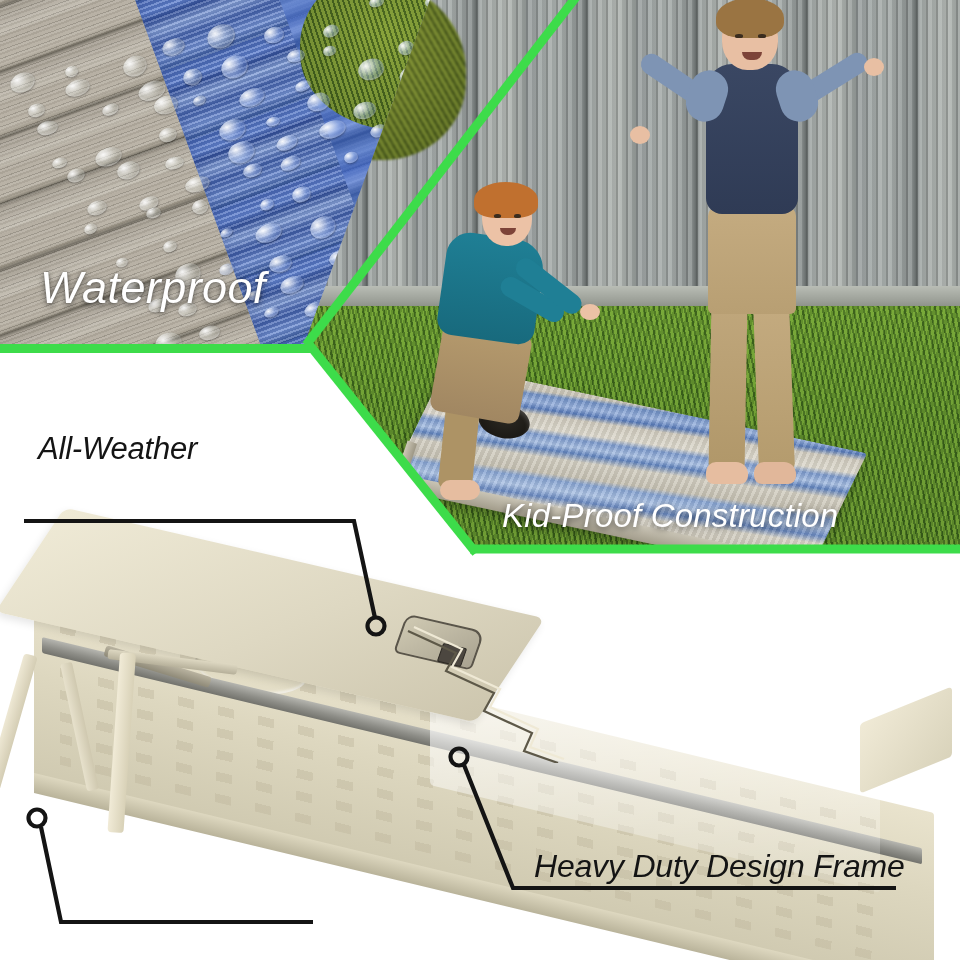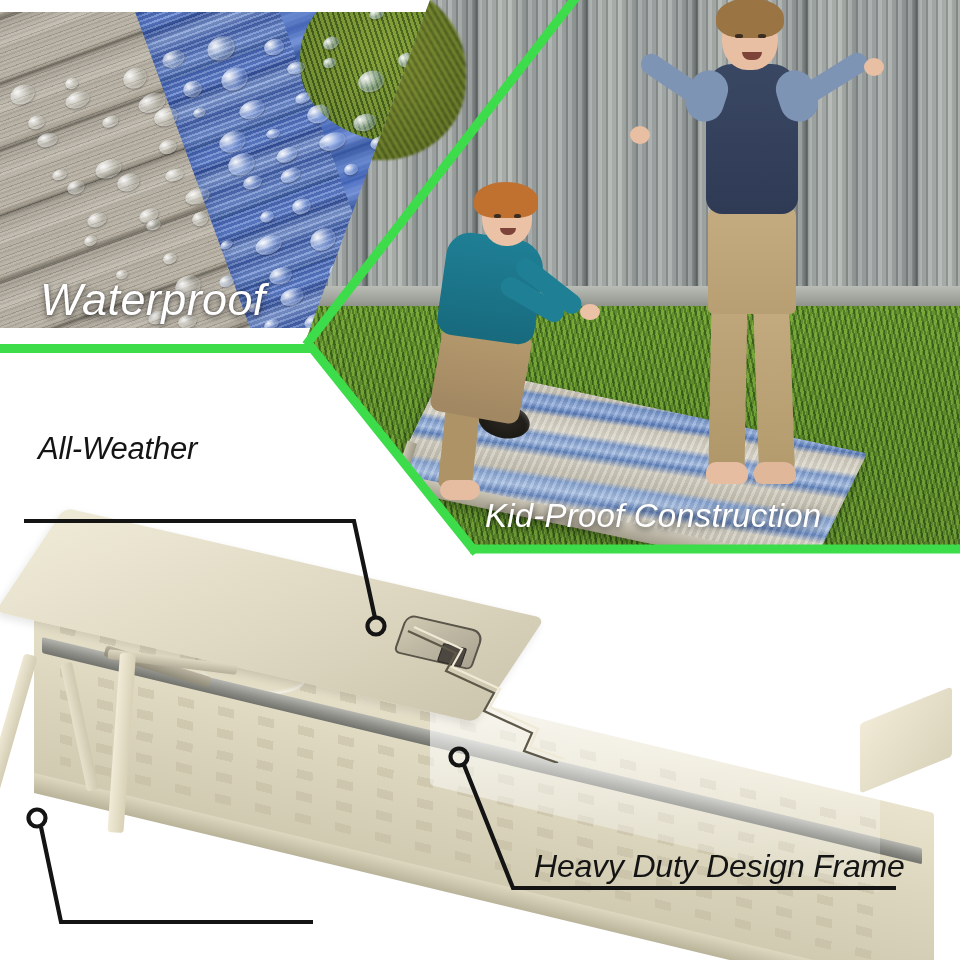--- a/index.html
+++ b/index.html
@@ -7,21 +7,21 @@
     width:960px;height:960px;
     background:#ffffff;
     font-family:"Liberation Sans","DejaVu Sans",sans-serif;
     overflow:hidden;
     position:relative;
   }
   #stage{position:absolute;left:0;top:0;width:960px;height:960px;overflow:hidden;background:#fff;}
 
   
   .panel-wp{
-    position:absolute;left:0;top:12px;width:456px;height:316px;
+    position:absolute;left:0;top:0;width:456px;height:352px;
     overflow:hidden;
     -webkit-clip-path:polygon(0 0, 456px 0, 456px 6px, 317px 345px, 317px 352px, 0 352px);
     clip-path:polygon(0 0, 456px 0, 456px 6px, 317px 345px, 317px 352px, 0 352px);
   }
   .wp-photo{position:absolute;left:0;top:0;width:456px;height:352px;}
   
   .wp-deck{
     position:absolute;left:-160px;top:-150px;width:740px;height:660px;
     transform:rotate(-20deg);transform-origin:50% 50%;
     background:
@@ -310,21 +310,21 @@
   .co-steel{left:524px;top:848px;font-size:32px;letter-spacing:-.2px;}
 
   .lbl-durable{
     position:absolute;left:494px;top:444px;
     font-size:48px;font-weight:bold;font-style:italic;color:#ffffff;
     letter-spacing:-.5px;
     text-shadow:0 3px 7px rgba(0,0,0,.60);
     white-space:nowrap;
   }
   .lbl-kidproof{
-    position:absolute;left:485px;top:497px;
+    position:absolute;left:502px;top:497px;
     font-size:33px;font-style:italic;font-weight:400;color:#ffffff;
     letter-spacing:.2px;
     text-shadow:0 2px 6px rgba(0,0,0,.60);
     white-space:nowrap;
     text-align:right;
   }
   .leaders{position:absolute;left:0;top:0;width:960px;height:960px;pointer-events:none;}
 </style>
 </head>
 <body>

